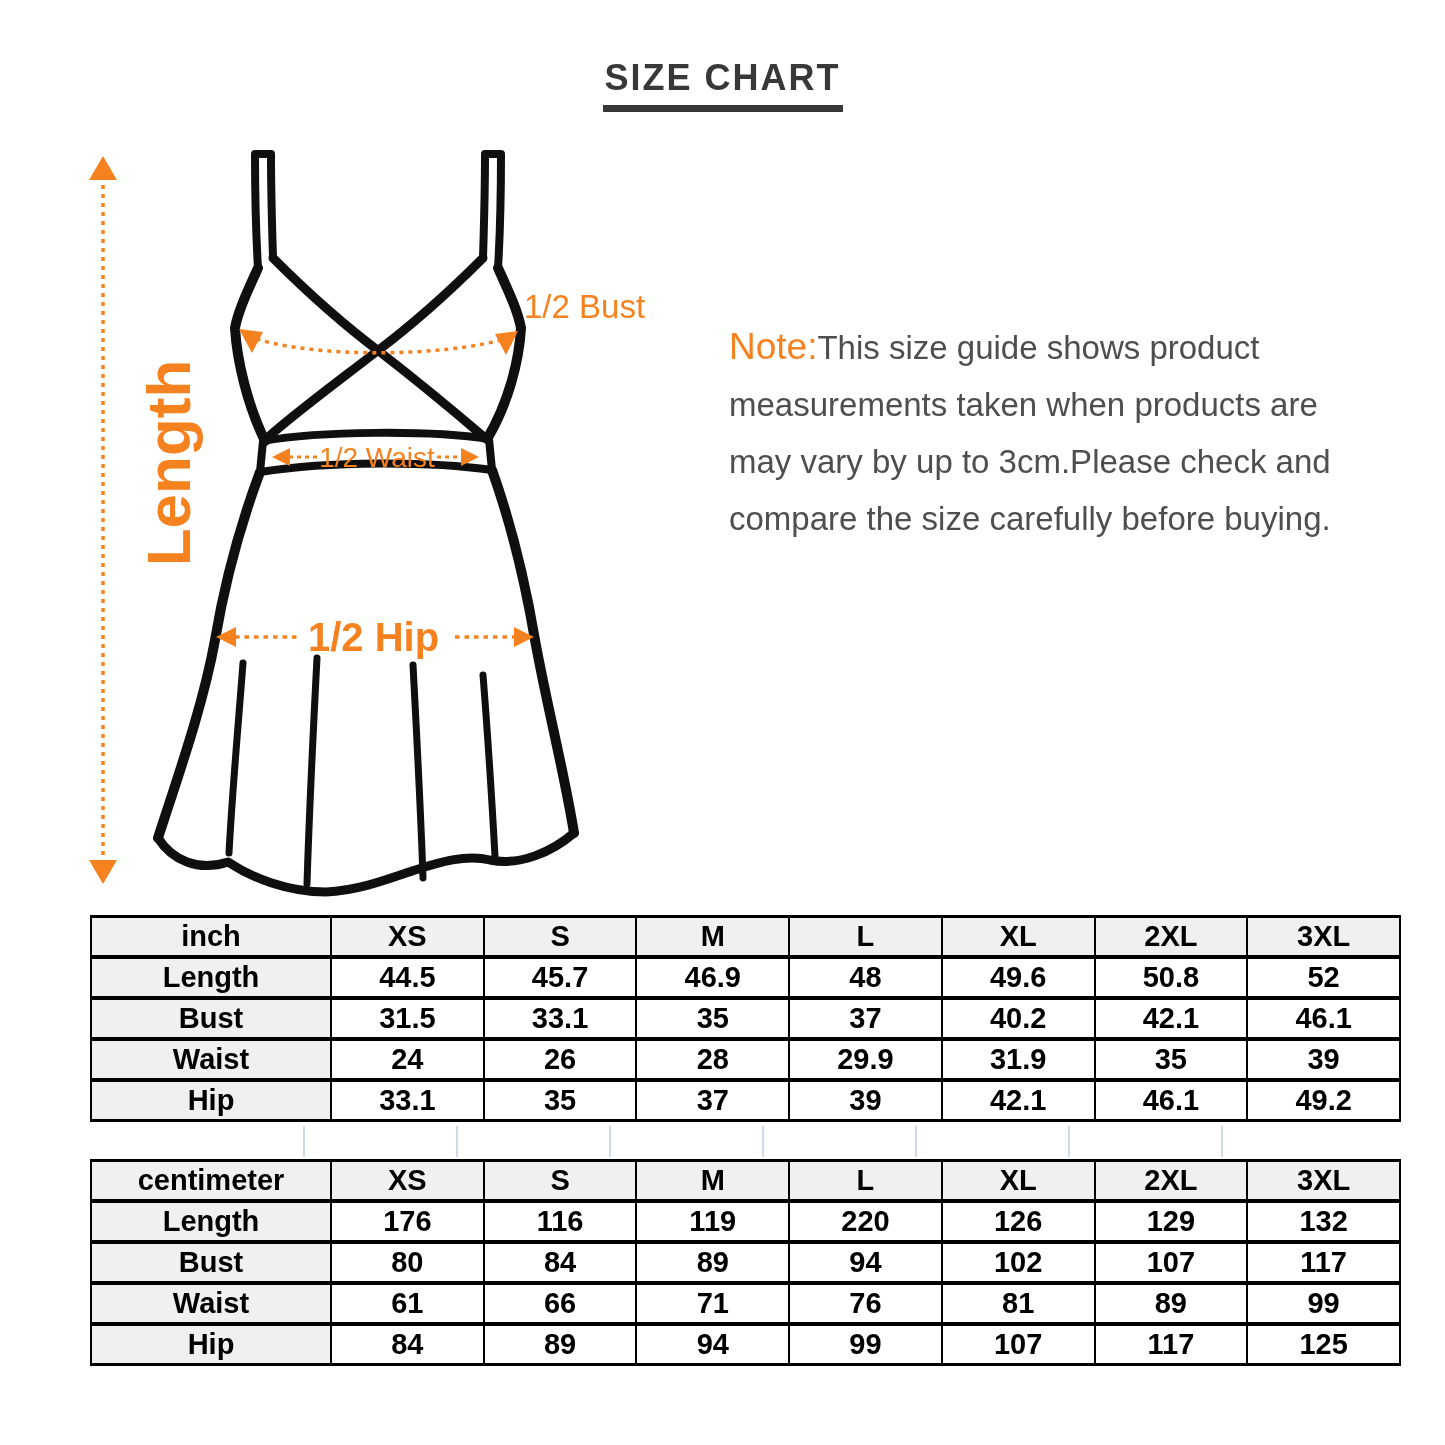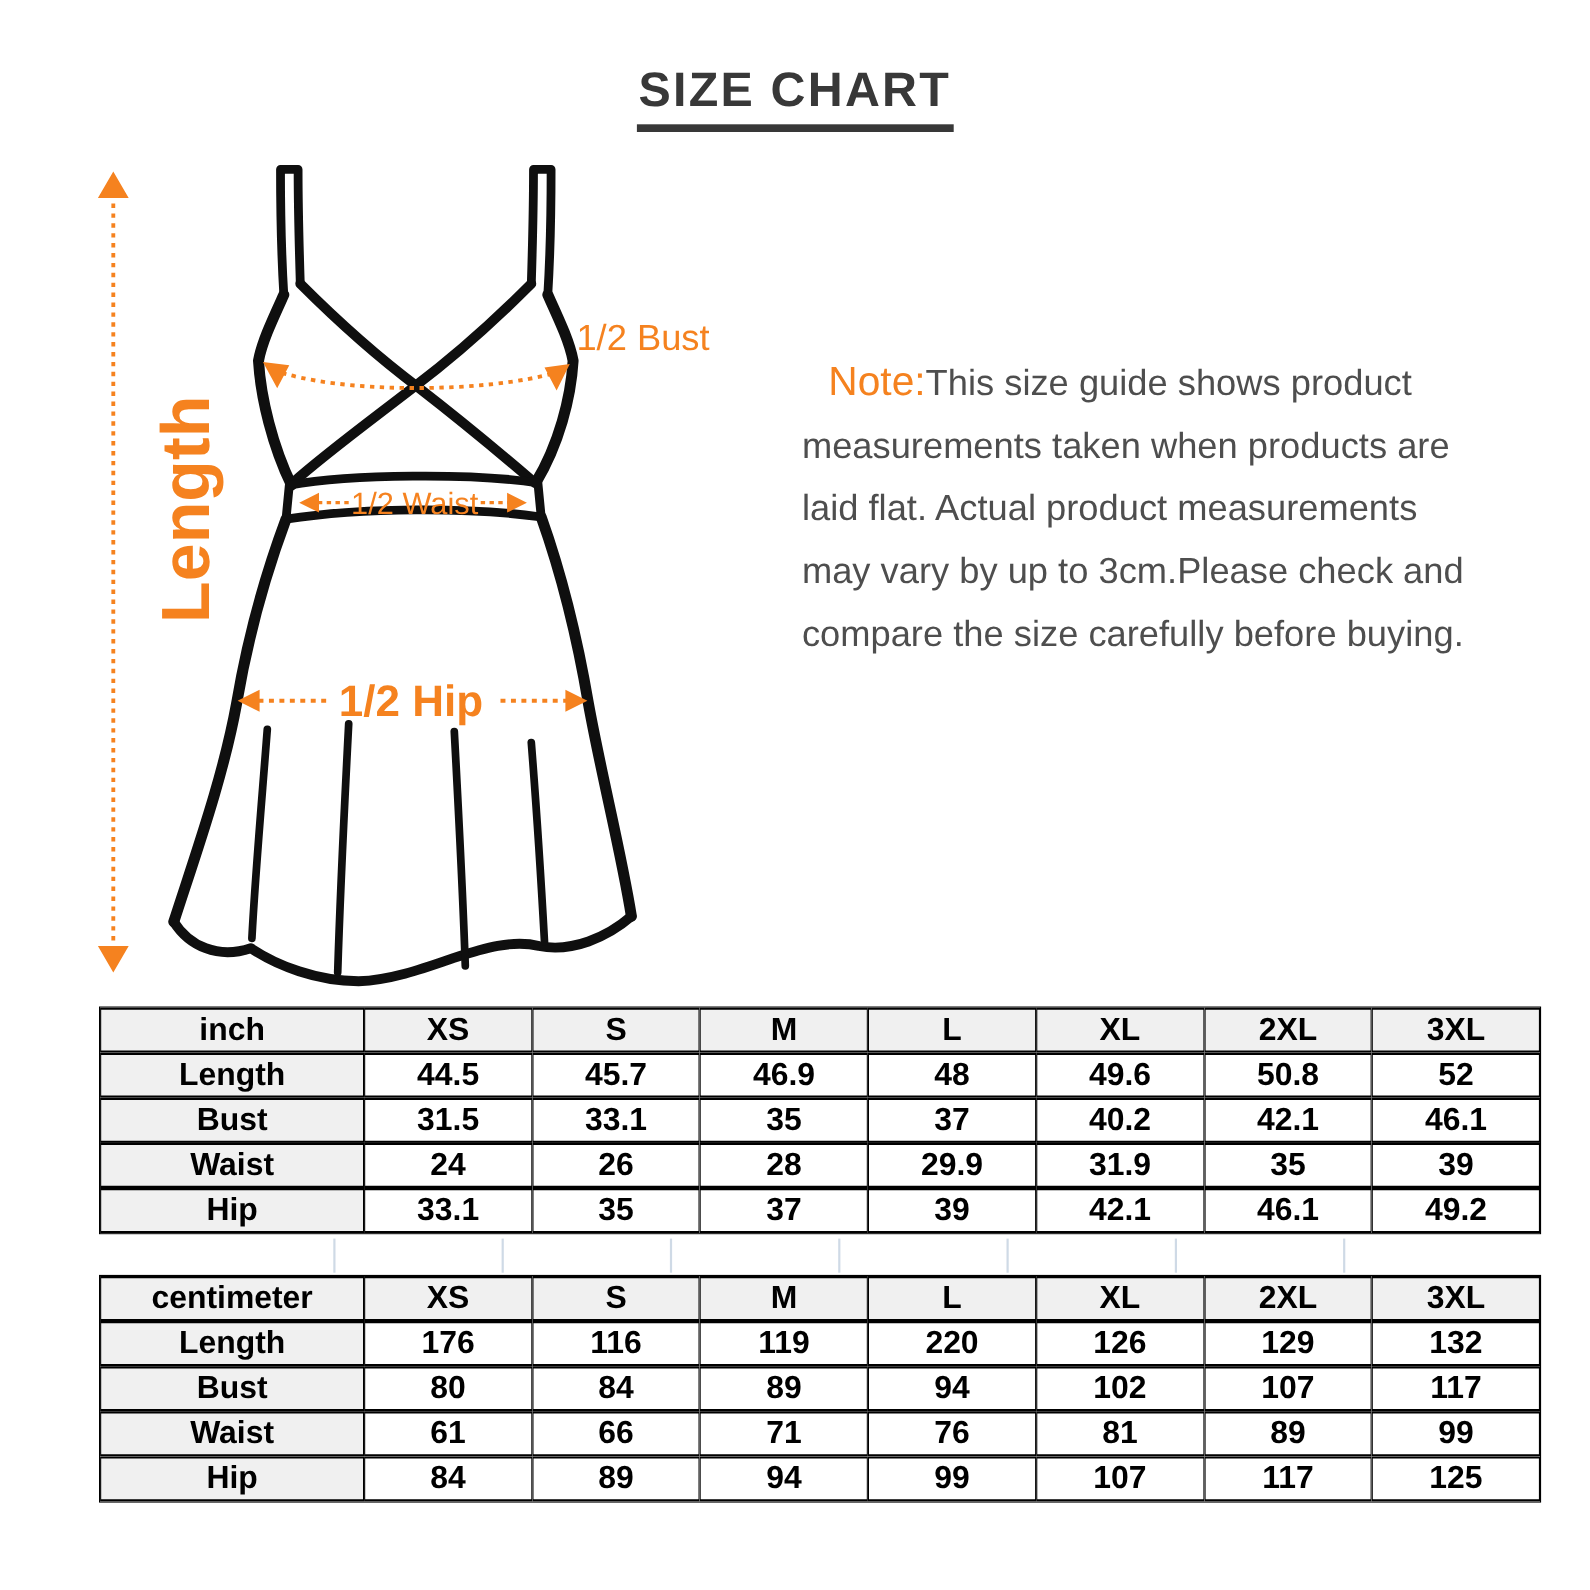--- a/index.html
+++ b/index.html
@@ -1,31 +1,31 @@
 <!DOCTYPE html>
 <html><head>
 <meta charset="utf-8">
 <style>
   html,body{margin:0;padding:0;background:#fff;}
   .page{position:relative;width:1445px;height:1445px;background:#ffffff;overflow:hidden;
         font-family:"Liberation Sans", sans-serif;}
 
   
   .title-wrap{position:absolute;left:0;top:58px;width:100%;display:flex;justify-content:center;}
-  .title{font-size:44px;font-weight:700;color:#383838;letter-spacing:2px;
+  .title{font-size:36px;font-weight:700;color:#383838;letter-spacing:2px;
          border-bottom:7px solid #383838;padding:0 2px 7px 2px;line-height:1.1;}
 
   
   .diagram{position:absolute;left:80px;top:145px;width:600px;height:765px;}
 
   
   .note{position:absolute;left:729px;top:318px;width:690px;color:#4e4e4e;
         font-size:33px;line-height:57px;}
   .note .line{display:block;white-space:nowrap;}
-  .note-prefix{color:#f5821f;font-size:37px;margin-left:24px;}
+  .note-prefix{color:#f5821f;font-size:37px;}
 
   
   .size-table{position:absolute;left:63px;width:1311px;padding-left:27px;}
   .t1{top:915px;}
   .t2{top:1159px;}
   table.sz{width:100%;border-collapse:separate;border-spacing:0;table-layout:fixed;
            border:1px solid #000;font-size:29px;font-weight:700;color:#000;}
   table.sz td, table.sz th{border:1px solid #000;border-top-width:2px;border-bottom-width:2px;
            height:37px;padding:0;text-align:center;vertical-align:middle;background:#fff;
            font-size:29px;font-weight:700;overflow:hidden;}
@@ -87,21 +87,20 @@
       <text transform="translate(190,463) rotate(-90)" text-anchor="middle" font-size="62" font-weight="700">Length</text>
       <text x="524" y="318" font-size="33">1/2 Bust</text>
       <text x="377" y="467" text-anchor="middle" font-size="28">1/2 Waist</text>
       <text x="308" y="651" font-size="40" font-weight="700">1/2 Hip</text>
     </g>
   </svg>
 
   <div class="note">
     <span class="line"><span class="note-prefix">Note:</span><span>This size guide shows product</span></span>
     <span class="line">measurements taken when products are</span>
-    <span class="line">laid flat. Actual product measurements</span>
     <span class="line">may vary by up to 3cm.Please check and</span>
     <span class="line">compare the size carefully before buying.</span>
   </div>
 
   <div class="size-table t1">
     <table class="sz">
       <colgroup>
           <col style="width:240px">
           <col>
           <col>

